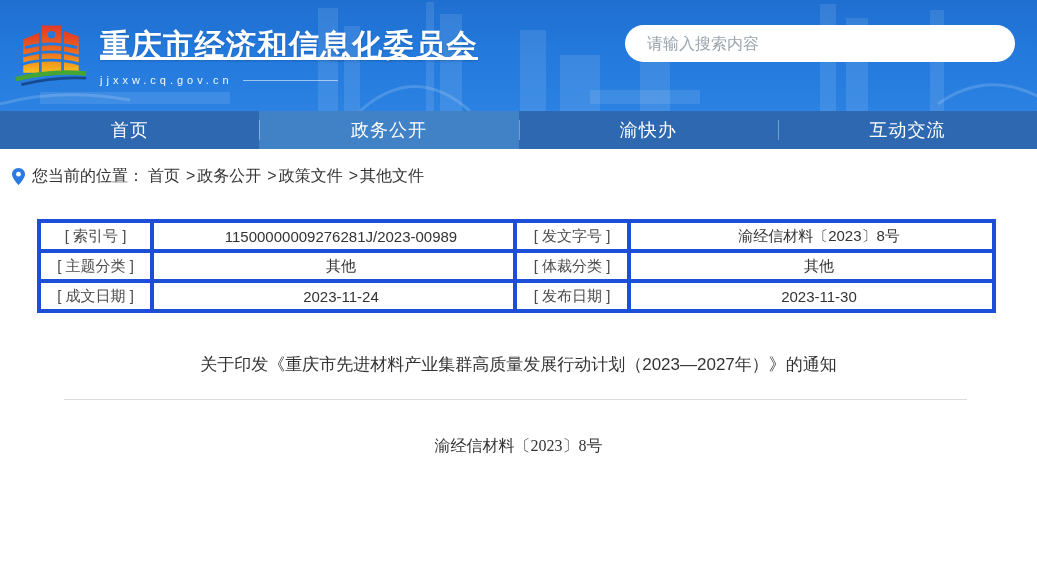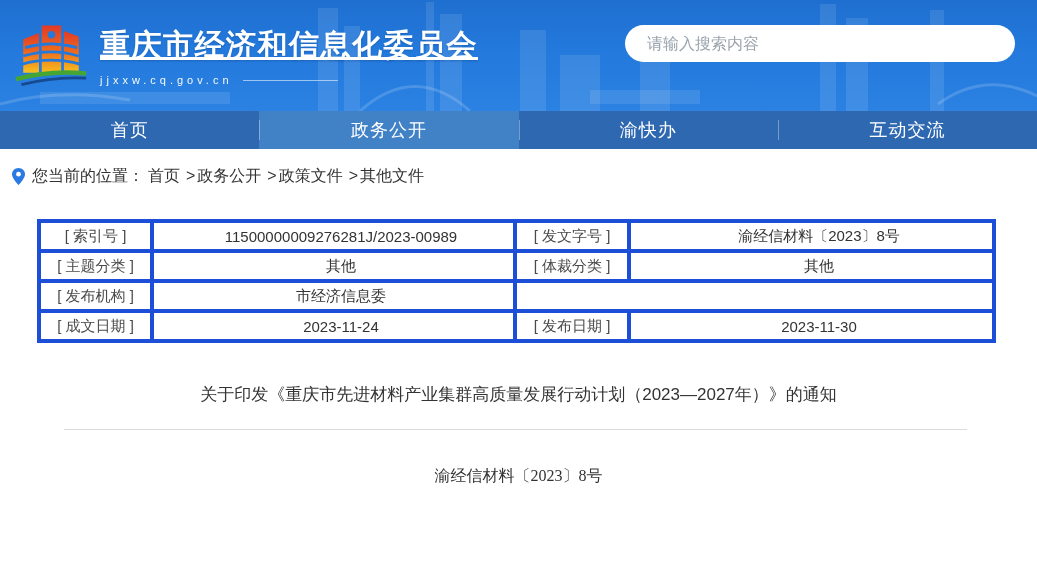--- a/index.html
+++ b/index.html
@@ -168,25 +168,20 @@
     <td class="lbl lbl2">[ 发文字号 ]</td>
     <td class="val val2">渝经信材料〔2023〕8号</td>
   </tr>
   <tr>
     <td class="lbl">[ 主题分类 ]</td>
     <td class="val val1">其他</td>
     <td class="lbl lbl2">[ 体裁分类 ]</td>
     <td class="val val2">其他</td>
   </tr>
   <tr>
-    <td class="lbl">[ 发布机构 ]</td>
-    <td class="val val1">市经济信息委</td>
-    <td class="val" colspan="2"></td>
-  </tr>
-  <tr>
     <td class="lbl">[ 成文日期 ]</td>
     <td class="val val1">2023-11-24</td>
     <td class="lbl lbl2">[ 发布日期 ]</td>
     <td class="val val2">2023-11-30</td>
   </tr>
 </tbody>
   </table>
 
 <h1 class="doc-title">关于印发《重庆市先进材料产业集群高质量发展行动计划（2023—2027年）》的通知</h1>
 <div class="title-divider"></div>

